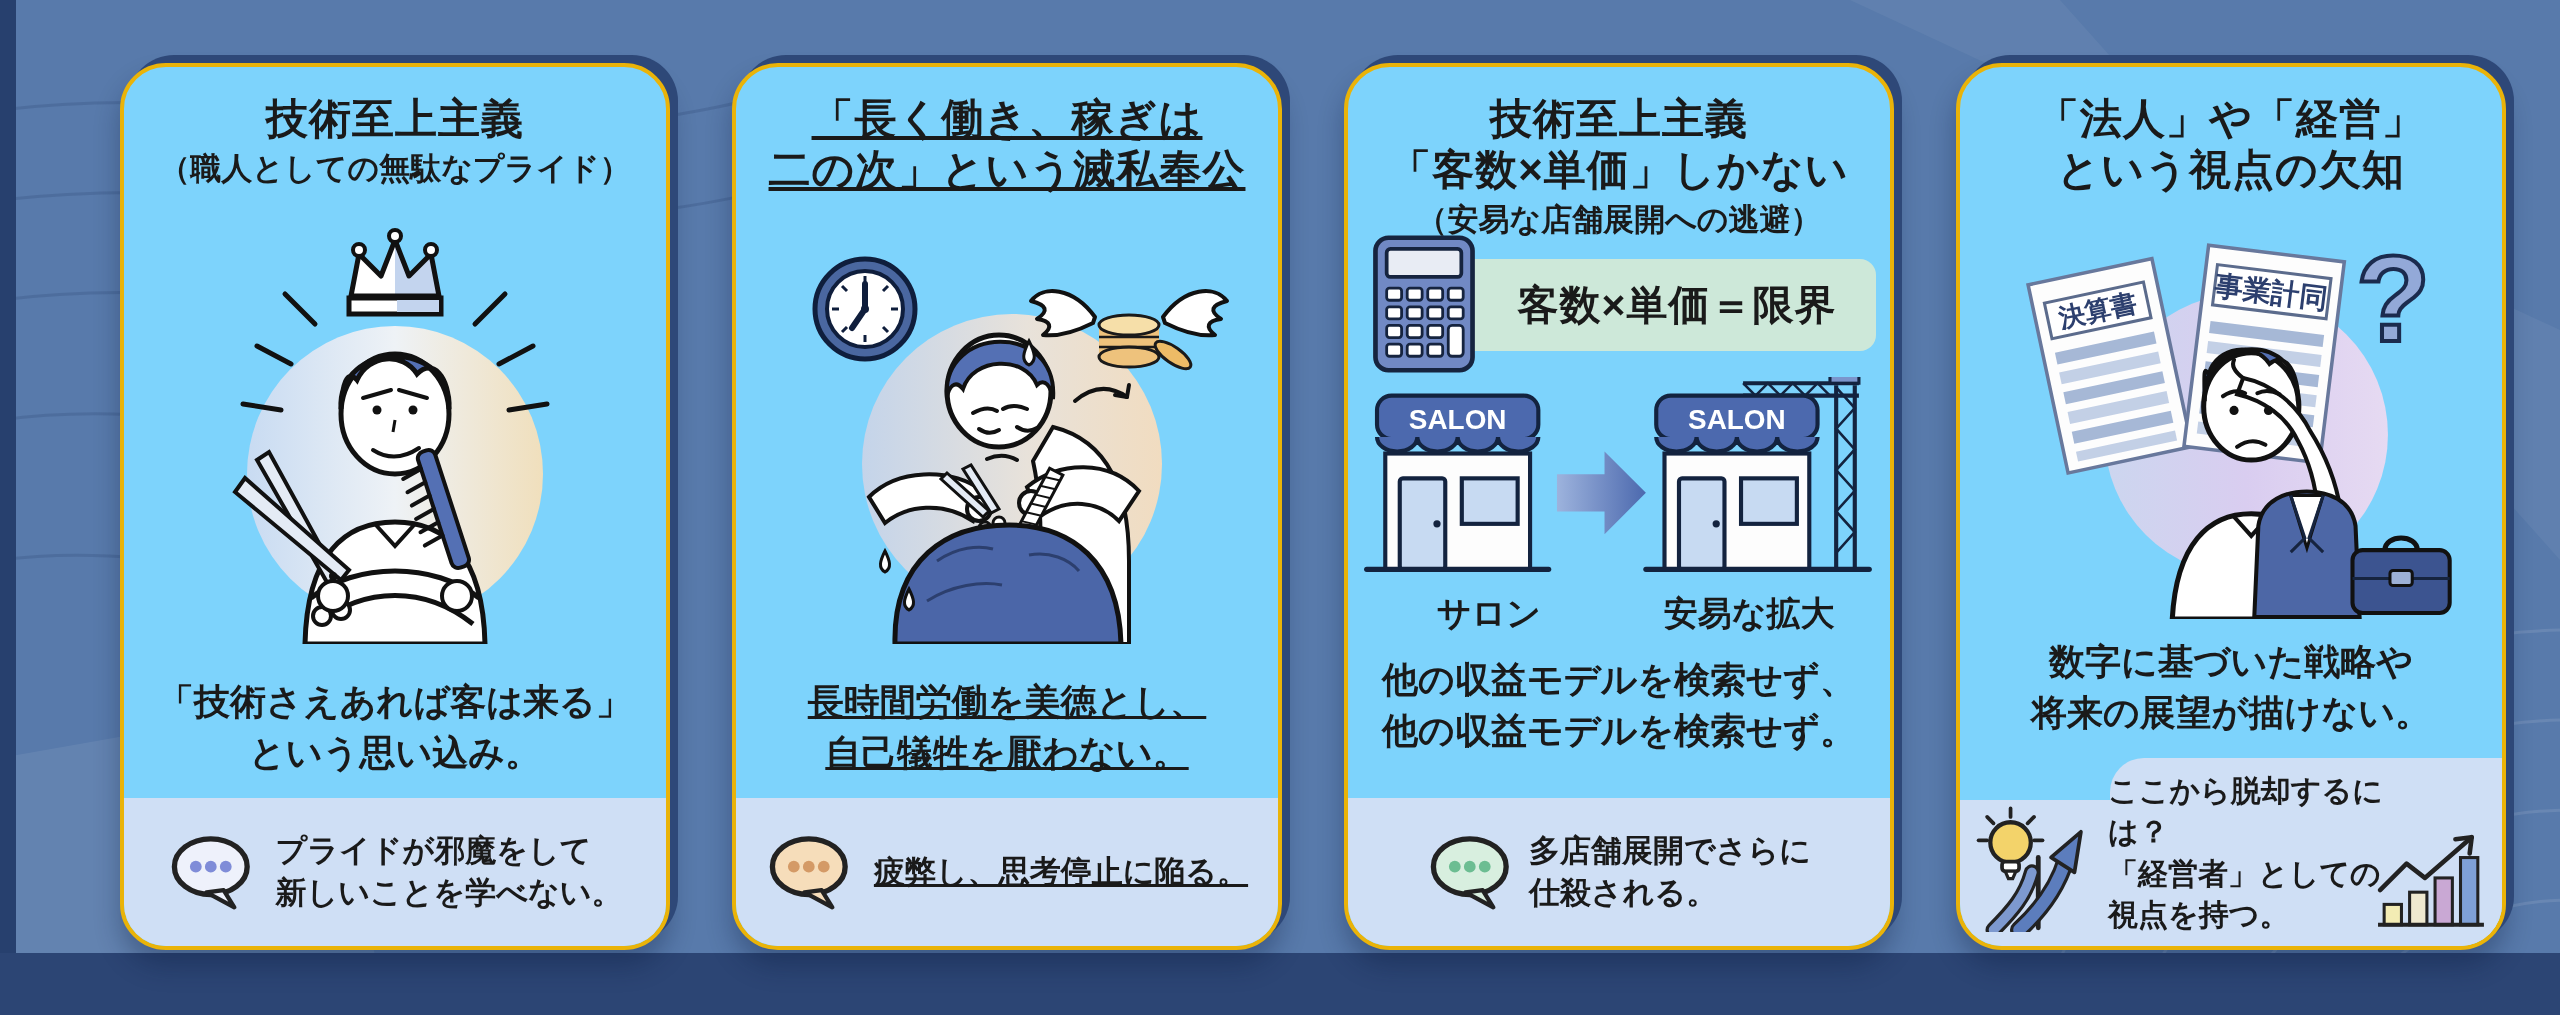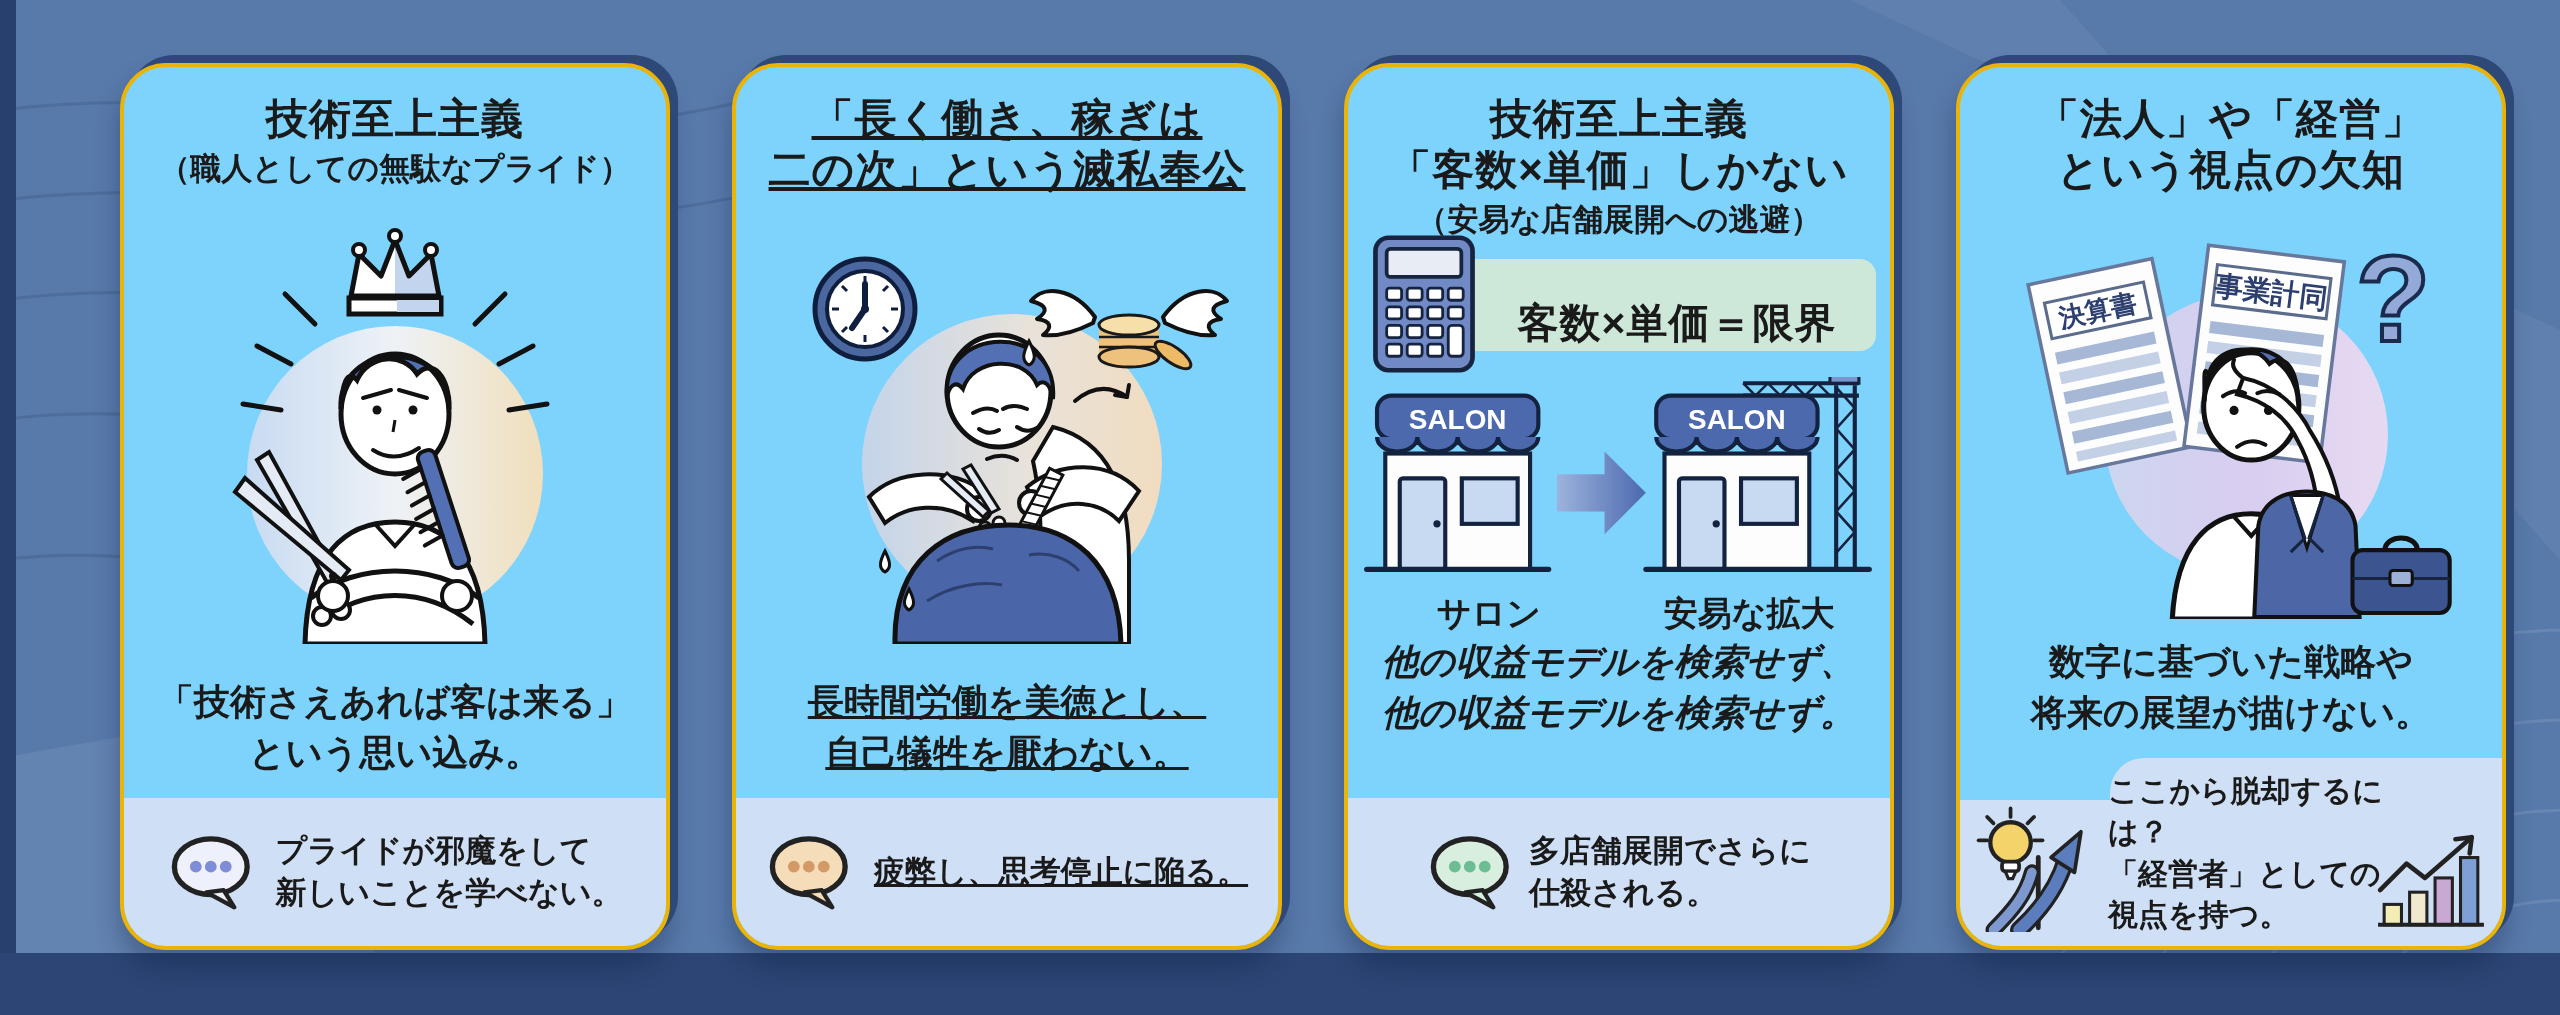--- a/index.html
+++ b/index.html
@@ -36,21 +36,21 @@
   .footer {
     background:#cfdff5; min-height:148px;
     display:flex; align-items:center; justify-content:center;
     gap:16px; padding:14px 20px;
   }
   .footer-text { font-size:31px; font-weight:bold; line-height:1.35; }
 
   
   .formula { position:relative; margin:18px 14px 8px 52px; height:92px;
     background:#cde8d9; border-radius:16px;
-    display:flex; align-items:flex-end; justify-content:center; }
+    display:flex; align-items:center; justify-content:center; }
   .formula-text { font-size:41px; font-weight:bold; padding-left:78px; letter-spacing:1px; }
   .calc { position:absolute; left:-32px; top:-34px; }
   .stores { margin-top:18px; display:flex; justify-content:center; }
   .store-labels { display:flex; margin-top:2px; }
   .store-label { font-size:34px; font-weight:bold; text-align:center; }
   .store-label.left { width:52%; }
   .store-label.right { width:44%; }
 
   
   .footer4 { position:relative; height:188px; }
@@ -359,21 +359,21 @@
           <text x="82" y="40" text-anchor="middle" font-size="27" font-weight="bold" fill="#fff">SALON</text>
           <line x1="-6" y1="176" x2="210" y2="176" stroke="#13233f" stroke-width="5" stroke-linecap="round"></line>
         </g>
       </svg>
     </div>
     <div class="store-labels">
       <div class="store-label left">サロン</div>
       <div class="store-label right">安易な拡大</div>
     </div>
 
-    <div class="body-text" style="font-style:italic;">
+    <div class="body-text" style="margin-top:18px;">
       <div>他の収益モデルを検索せず、</div>
       <div>他の収益モデルを検索せず。</div>
     </div>
 
     <div class="footer" style="margin-top:auto;gap:10px;">
       <svg width="92" height="80" viewBox="0 0 86 74">
         <ellipse cx="40" cy="32" rx="34" ry="26" fill="#d8efdf" stroke="#222" stroke-width="5"></ellipse>
         <path d="M52,54 L62,70 L36,56 Z" fill="#d8efdf" stroke="#222" stroke-width="4" stroke-linejoin="round"></path>
         <circle cx="26" cy="32" r="5.5" fill="#6cbd92"></circle>
           <circle cx="40" cy="32" r="5.5" fill="#6cbd92"></circle>

